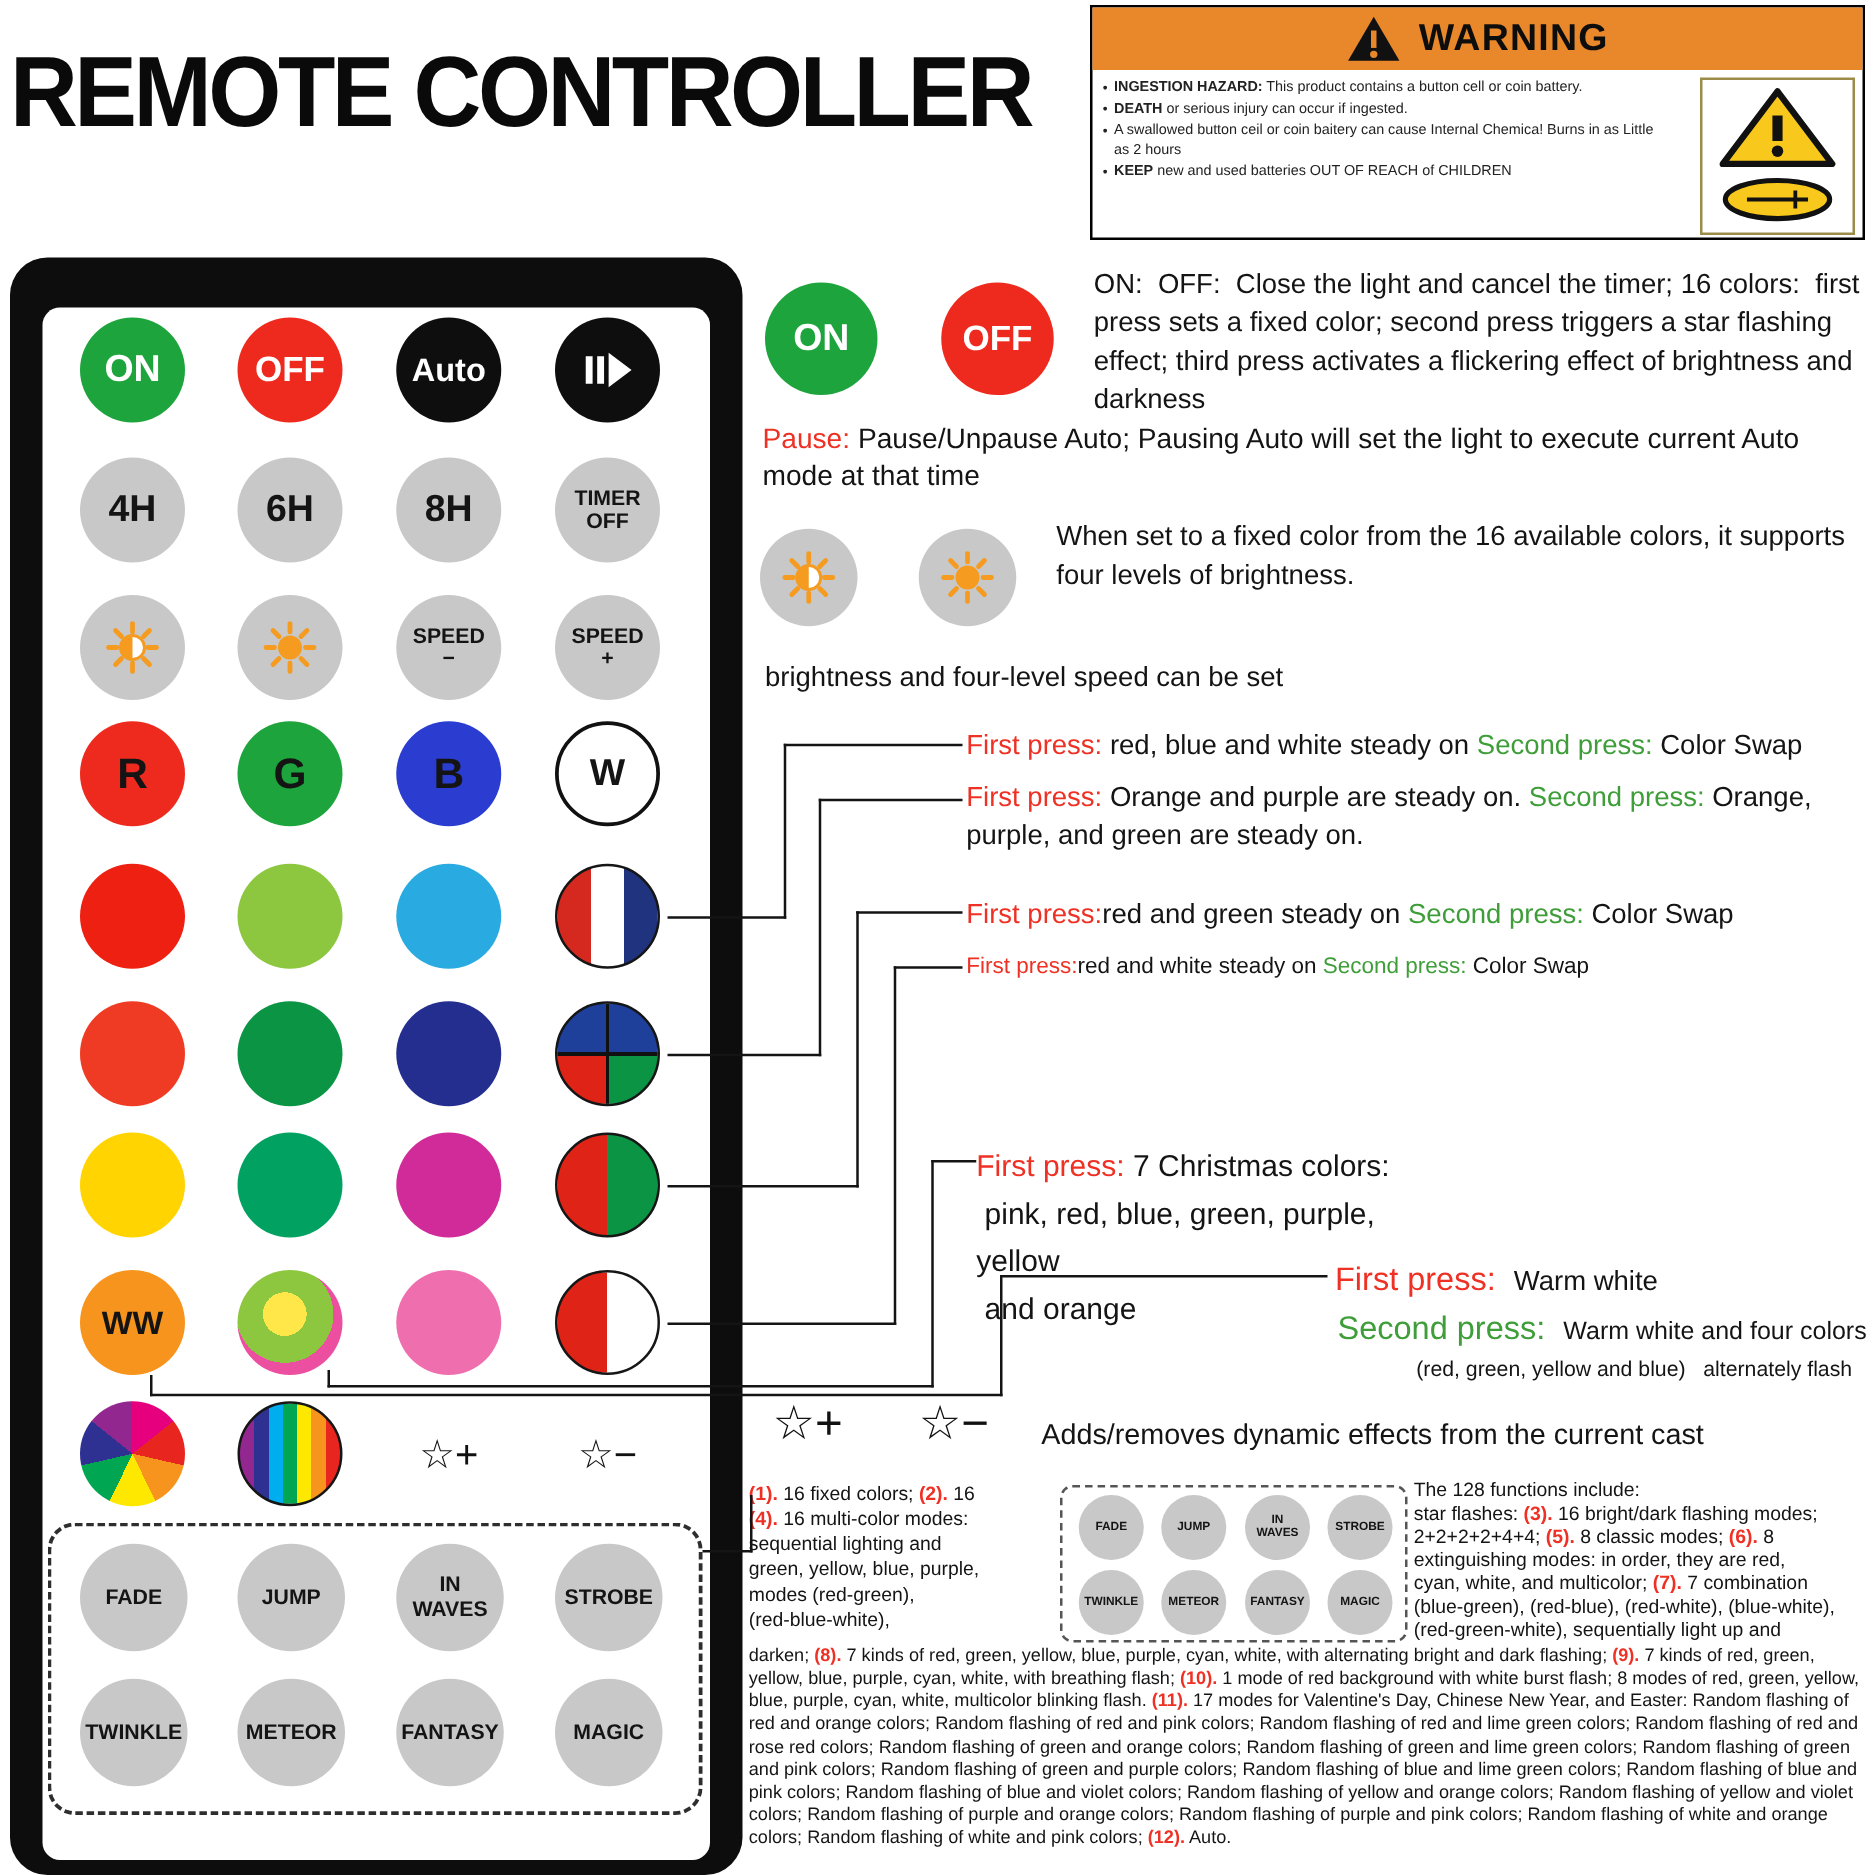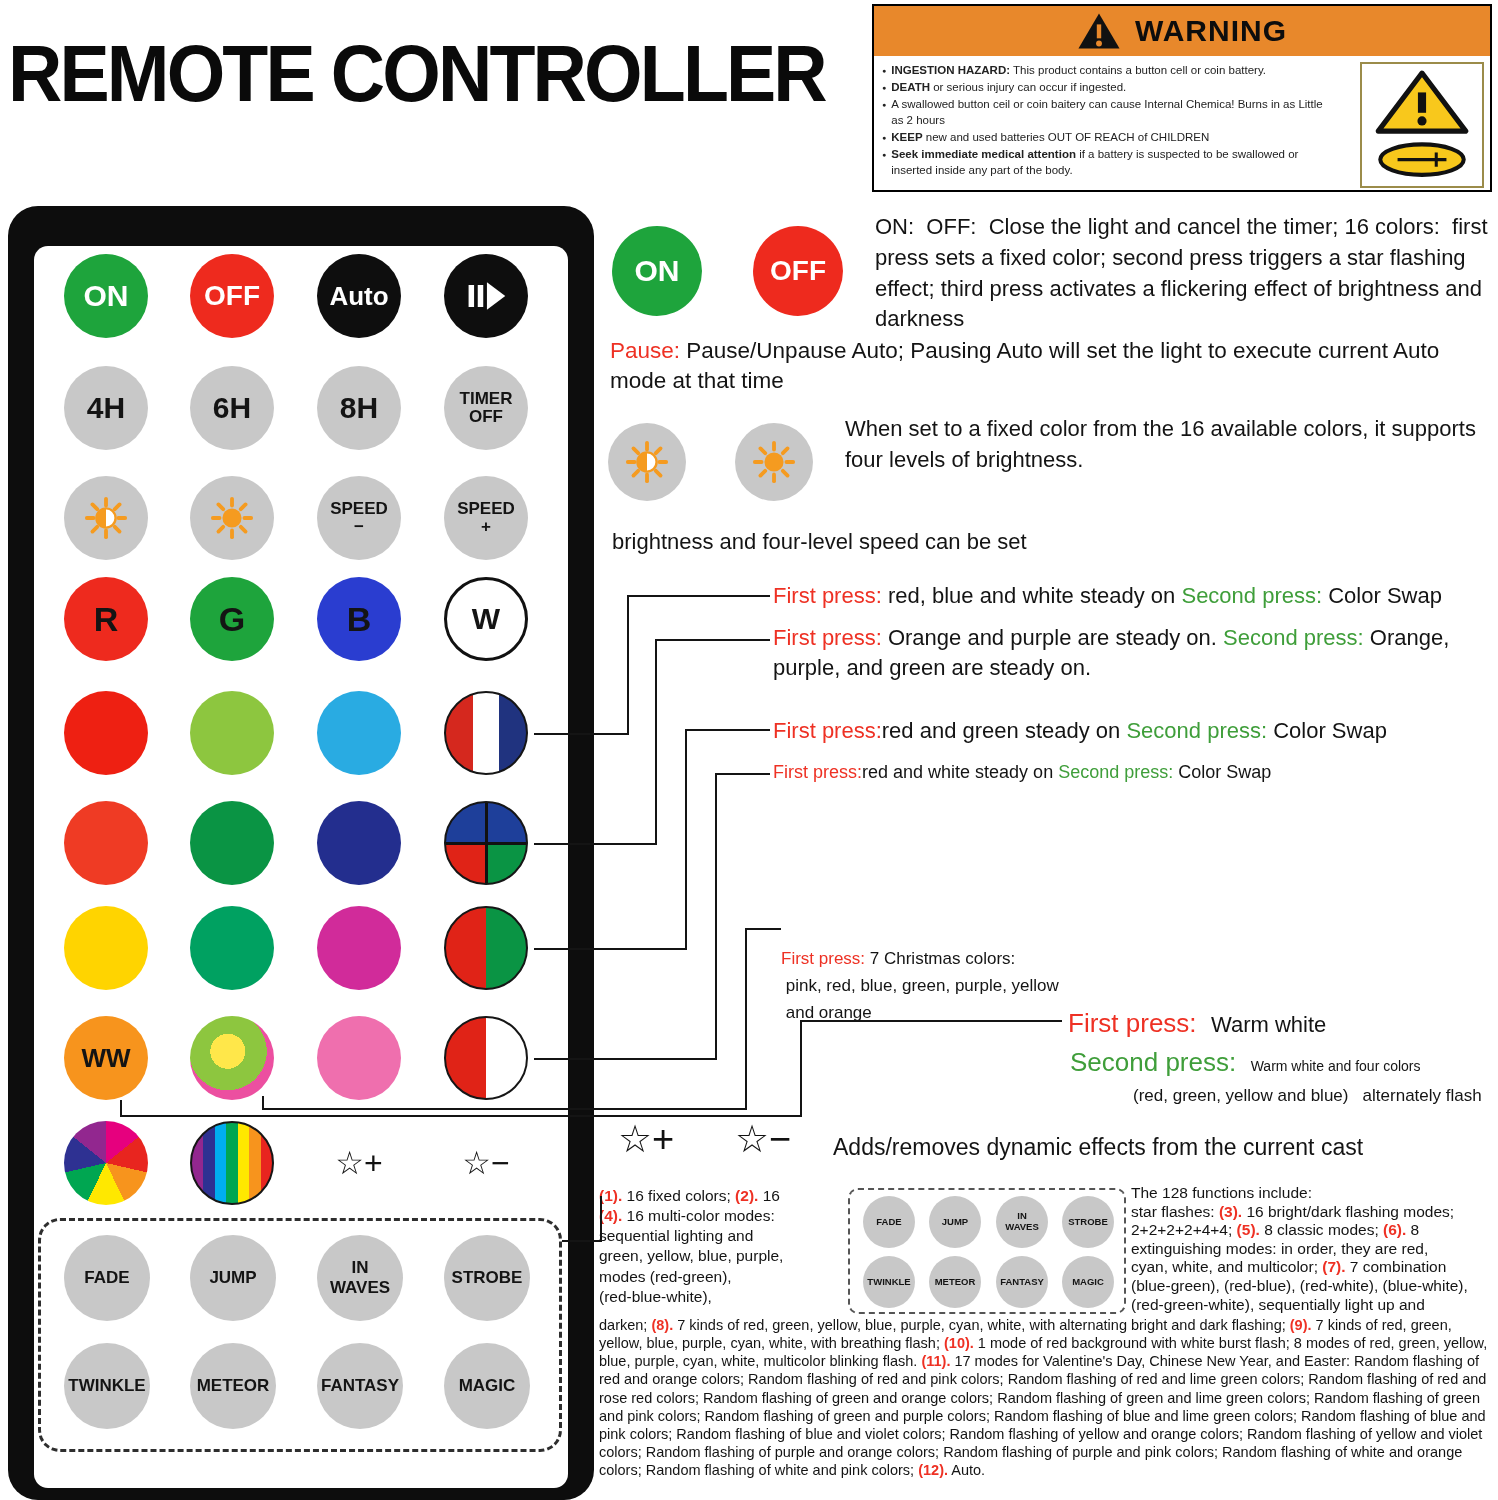--- a/index.html
+++ b/index.html
@@ -71,24 +71,20 @@
           <span class="dot">●</span>
           <span><b>DEATH</b> or serious injury can occur if ingested.</span>
         </div>
         <div class="bullet">
           <span class="dot">●</span>
           <span>A swallowed button ceil or coin baitery can cause Internal Chemica! Burns in as Little as 2 hours</span>
         </div>
         <div class="bullet">
           <span class="dot">●</span>
           <span><b>KEEP</b> new and used batteries OUT OF REACH of CHILDREN</span>
-        </div>
-        <div class="bullet">
-          <span class="dot">●</span>
-          <span><b>Seek immediate medical attention</b> if a battery is suspected to be swallowed or inserted inside any part of the body.</span>
         </div>
       </div>
     <div class="batt-box">
       <svg viewBox="0 0 100 112" width="106" height="114">
         <polygon points="50,5 93,62 7,62" fill="#f8c81c" stroke="#111" stroke-width="5" stroke-linejoin="round"></polygon>
         <rect x="46" y="24" width="8" height="20" fill="#111"></rect>
         <circle cx="50" cy="52" r="4.5" fill="#111"></circle>
         <ellipse cx="50" cy="90" rx="41" ry="15" fill="#f8c81c" stroke="#111" stroke-width="4"></ellipse>
         <line x1="26" y1="90" x2="74" y2="90" stroke="#111" stroke-width="3"></line>
         <line x1="64" y1="83" x2="64" y2="97" stroke="#111" stroke-width="3"></line>
@@ -294,23 +290,23 @@
 
   <div id="annotations">
       <div class="anno" style="left: 875px; top: 212px; width: 614px; font-size: 22px; line-height: 1.4;"><span>ON:  OFF:  Close the light and cancel the timer; 16 colors:  first press sets a fixed color; second press triggers a star flashing effect; third press activates a flickering effect of brightness and darkness</span></div>
       <div class="anno" style="left: 610px; top: 336px; width: 882px; font-size: 22.5px; line-height: 1.35;"><span class="seg-red">Pause: </span><span>Pause/Unpause Auto; Pausing Auto will set the light to execute current Auto mode at that time</span></div>
       <div class="anno" style="left: 845px; top: 413px; width: 650px; font-size: 22px; line-height: 1.42;"><span>When set to a fixed color from the 16 available colors, it supports four levels of brightness.</span><br></div>
       <div class="anno" style="left: 612px; top: 527px; font-size: 22px; line-height: 1.35;"><span>brightness and four-level speed can be set</span></div>
       <div class="anno" style="left: 773px; top: 581px; font-size: 22px; line-height: 1.35;"><span class="seg-red">First press:</span><span> red, blue and white steady on </span><span class="seg-green">Second press:</span><span> Color Swap</span></div>
       <div class="anno" style="left: 773px; top: 623px; width: 715px; font-size: 22px; line-height: 1.35;"><span class="seg-red">First press:</span><span> Orange and purple are steady on. </span><span class="seg-green">Second press:</span><span> Orange, purple, and green are steady on.</span></div>
       <div class="anno" style="left: 773px; top: 716px; font-size: 22px; line-height: 1.35;"><span class="seg-red">First press:</span><span>red and green steady on </span><span class="seg-green">Second press:</span><span> Color Swap</span></div>
       <div class="anno" style="left: 773px; top: 760px; font-size: 18px; line-height: 1.35;"><span class="seg-red">First press:</span><span>red and white steady on </span><span class="seg-green">Second press:</span><span> Color Swap</span></div>
-      <div class="anno" style="left: 781px; top: 946px; width: 360px; font-size: 17px; line-height: 1.58;"><span class="seg-red">First press:</span><span> 7 Christmas colors:</span><br><span> pink, red, blue, green, purple, yellow</span><br><span> and orange</span></div>
+      <div class="anno" style="left: 781px; top: 915px; width: 360px; font-size: 24px; line-height: 1.58;"><span class="seg-red">First press:</span><span> 7 Christmas colors:</span><br><span> pink, red, blue, green, purple, yellow</span><br><span> and orange</span></div>
       <div class="anno" style="left: 1068px; top: 1006px; font-size: 22px; line-height: 1.35;"><span class="seg-red" style="font-size: 26px;">First press:  </span><span style="font-size: 22px;">Warm white</span></div>
-      <div class="anno" style="left: 1070px; top: 1045px; font-size: 22px; line-height: 1.35;"><span class="seg-green" style="font-size: 26px;">Second press:  </span><span style="font-size: 14px;">Warm white and four colors</span></div>
+      <div class="anno" style="left: 1070px; top: 1045px; font-size: 22px; line-height: 1.35;"><span class="seg-green" style="font-size: 26px;">Second press:  </span><span style="font-size: 20px;">Warm white and four colors</span></div>
       <div class="anno" style="left: 1133px; top: 1085px; font-size: 17px; line-height: 1.35;"><span>(red, green, yellow and blue)   alternately flash</span></div>
       <div class="anno" style="left: 833px; top: 1132px; font-size: 23px; line-height: 1.35;"><span>Adds/removes dynamic effects from the current cast</span></div>
       <div class="anno" style="left: 599px; top: 1186px; width: 242px; font-size: 15.5px; line-height: 1.3;"><span class="seg-red" style="font-weight: 700;">(1).</span><span> 16 fixed colors; </span><span class="seg-red" style="font-weight: 700;">(2).</span><span> 16</span><br><span></span><span class="seg-red" style="font-weight: 700;">(4).</span><span> 16 multi-color modes:</span><br><span>sequential lighting and</span><br><span>green, yellow, blue, purple,</span><br><span>modes (red-green),</span><br><span>(red-blue-white),</span></div>
       <div class="anno" style="left: 1131px; top: 1184px; width: 366px; font-size: 15.5px; line-height: 1.2;"><span>The 128 functions include:</span><br><span>star flashes: </span><span class="seg-red" style="font-weight: 700;">(3).</span><span> 16 bright/dark flashing modes;</span><br><span>2+2+2+2+4+4; </span><span class="seg-red" style="font-weight: 700;">(5).</span><span> 8 classic modes; </span><span class="seg-red" style="font-weight: 700;">(6).</span><span> 8</span><br><span>extinguishing modes: in order, they are red,</span><br><span>cyan, white, and multicolor; </span><span class="seg-red" style="font-weight: 700;">(7).</span><span> 7 combination</span><br><span>(blue-green), (red-blue), (red-white), (blue-white),</span><br><span>(red-green-white), sequentially light up and</span></div>
       <div class="anno" style="left: 599px; top: 1316px; width: 893px; font-size: 14.5px; line-height: 1.25;"><span>darken; </span><span class="seg-red" style="font-weight: 700;">(8).</span><span> 7 kinds of red, green, yellow, blue, purple, cyan, white, with alternating bright and dark flashing; </span><span class="seg-red" style="font-weight: 700;">(9).</span><span> 7 kinds of red, green, yellow, blue, purple, cyan, white, with breathing flash; </span><span class="seg-red" style="font-weight: 700;">(10).</span><span> 1 mode of red background with white burst flash; 8 modes of red, green, yellow, blue, purple, cyan, white, multicolor blinking flash. </span><span class="seg-red" style="font-weight: 700;">(11).</span><span> 17 modes for Valentine's Day, Chinese New Year, and Easter: Random flashing of red and orange colors; Random flashing of red and pink colors; Random flashing of red and lime green colors; Random flashing of red and rose red colors; Random flashing of green and orange colors; Random flashing of green and lime green colors; Random flashing of green and pink colors; Random flashing of green and purple colors; Random flashing of blue and lime green colors; Random flashing of blue and pink colors; Random flashing of blue and violet colors; Random flashing of yellow and orange colors; Random flashing of yellow and violet colors; Random flashing of purple and orange colors; Random flashing of purple and pink colors; Random flashing of white and orange colors; Random flashing of white and pink colors; </span><span class="seg-red" style="font-weight: 700;">(12).</span><span> Auto.</span></div>
     </div>
 
   <div id="lines">
       <div class="cline" style="left: 627px; top: 595px; width: 143px; height: 2px;"></div>
       <div class="cline" style="left: 627px; top: 595px; width: 2px; height: 140px;"></div>

